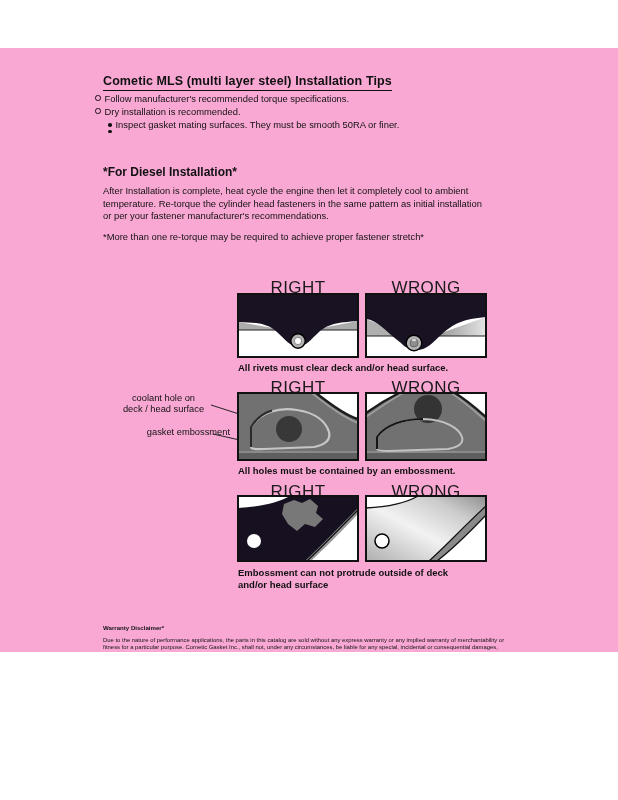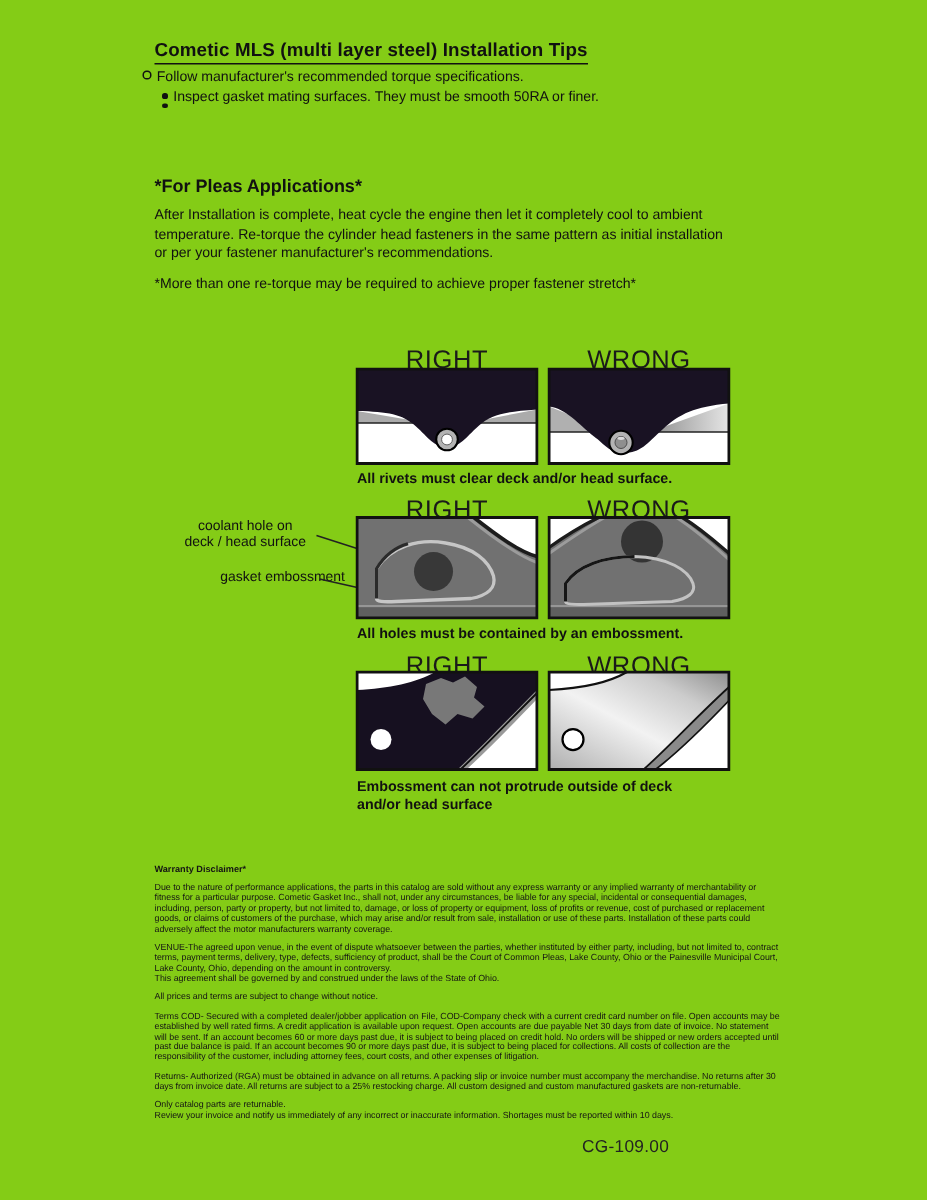--- a/index.html
+++ b/index.html
@@ -1,18 +1,18 @@
 <!DOCTYPE html>
 <html><head>
 <meta charset="utf-8">
 <style>
   html,body{margin:0;padding:0;background:#fff;}
   #page{
-    position:relative;width:618px;height:800px;background:#84cc16;
-    font-family:"Liberation Sans", sans-serif;color:#111;overflow:hidden;
+    position:relative;width:618px;height:604px;background:#f9a8d4;
+    font-family:"Liberation Sans", sans-serif;color:#111;overflow:hidden;margin-top:48px;
   }
   .abs{position:absolute;}
   
   .title{left:103px;top:26px;font-size:12.5px;font-weight:bold;
          border-bottom:1.5px solid #111;padding-bottom:2px;letter-spacing:.1px;}
   
   .bullets{left:95px;top:44px;font-size:9.4px;line-height:13px;width:440px;text-align:center;}
   .brow{display:flex;align-items:baseline;}
   .brow.sub{padding-left:13px;}
   .bullet-ring{display:inline-block;width:3.5px;height:3.5px;border:1px solid #111;
@@ -41,31 +41,35 @@
 
 <div id="page">
 
   <div class="abs title">Cometic MLS (multi layer steel) Installation Tips</div>
 
   <div class="abs bullets">
     <div class="brow">
       <span class="bullet-ring"></span>
       <span>Follow manufacturer's recommended torque specifications.</span>
     </div>
+    <div class="brow">
+      <span class="bullet-ring"></span>
+      <span>Dry installation is recommended.</span>
+    </div>
     <div class="brow sub">
       <span class="bullet-dot"></span>
       <span>Inspect gasket mating surfaces.  They must be smooth 50RA or finer.</span>
     </div>
     <div class="brow sub">
       <span class="bullet-dot"></span>
     </div>
   </div>
 
   <div class="abs diesel">
-    <h2>*For Pleas Applications*</h2>
+    <h2>*For Diesel Installation*</h2>
     <p>After Installation is complete, heat cycle the engine then let it completely cool to ambient
 temperature. Re-torque the cylinder head fasteners in the same pattern as initial installation
 or per your fastener manufacturer's recommendations.</p>
     <p>*More than one re-torque may be required to achieve proper fastener stretch*</p>
   </div>
 
   <div class="abs dg-header" style="left:237px;top:230px;">RIGHT</div>
   <div class="abs dg-header" style="left:365px;top:230px;">WRONG</div>
 
   <div class="abs dgbox" style="left:237px;top:245px;">

